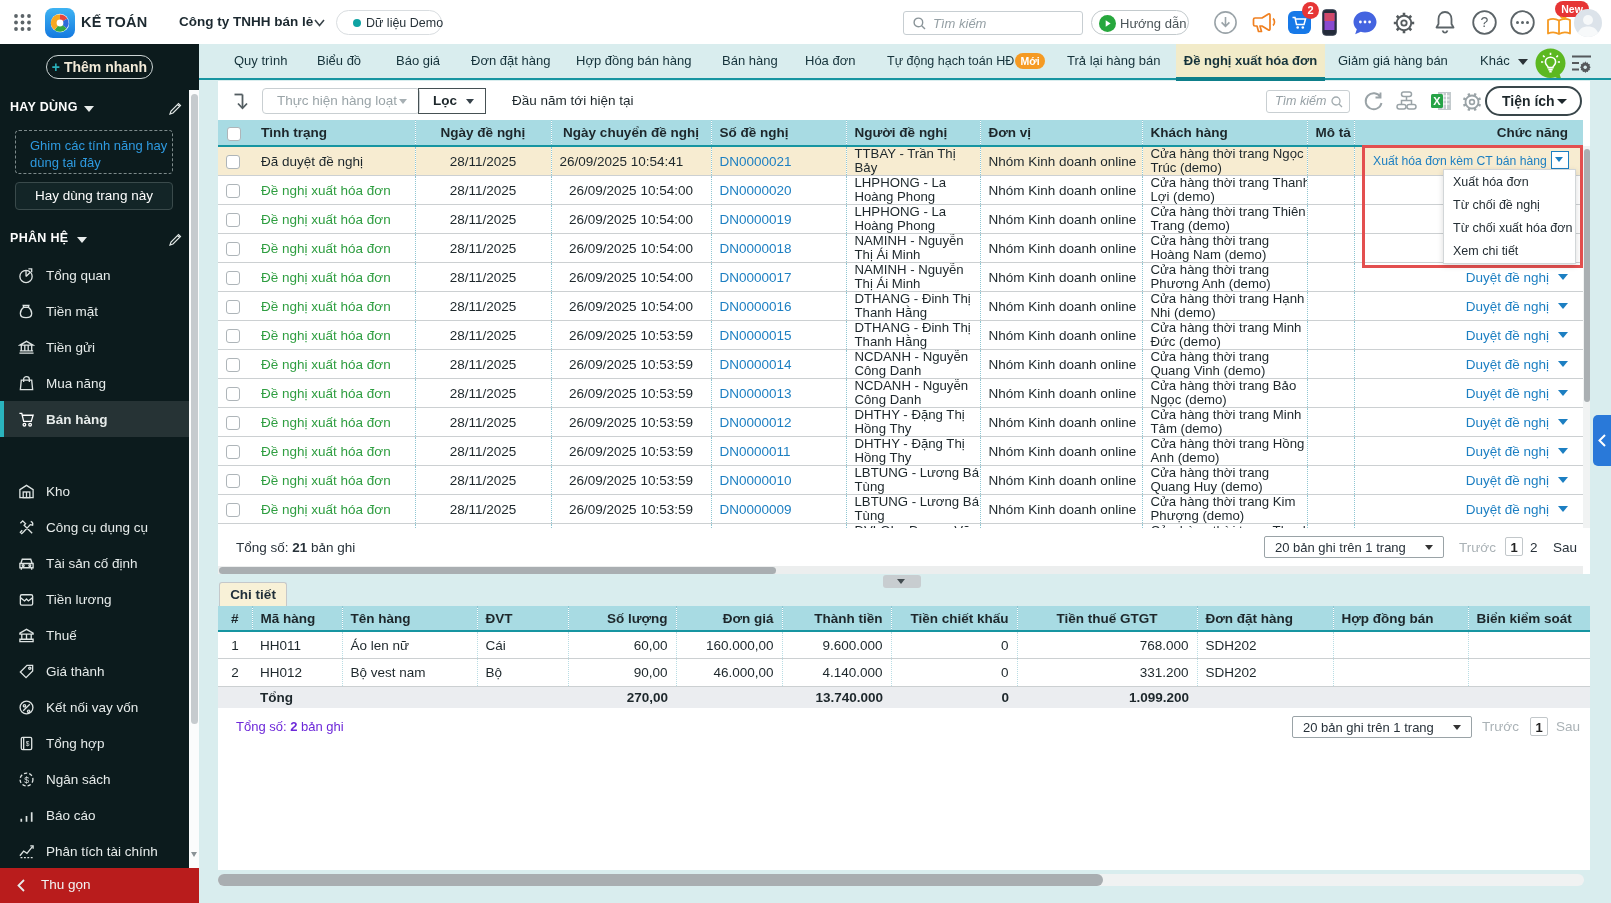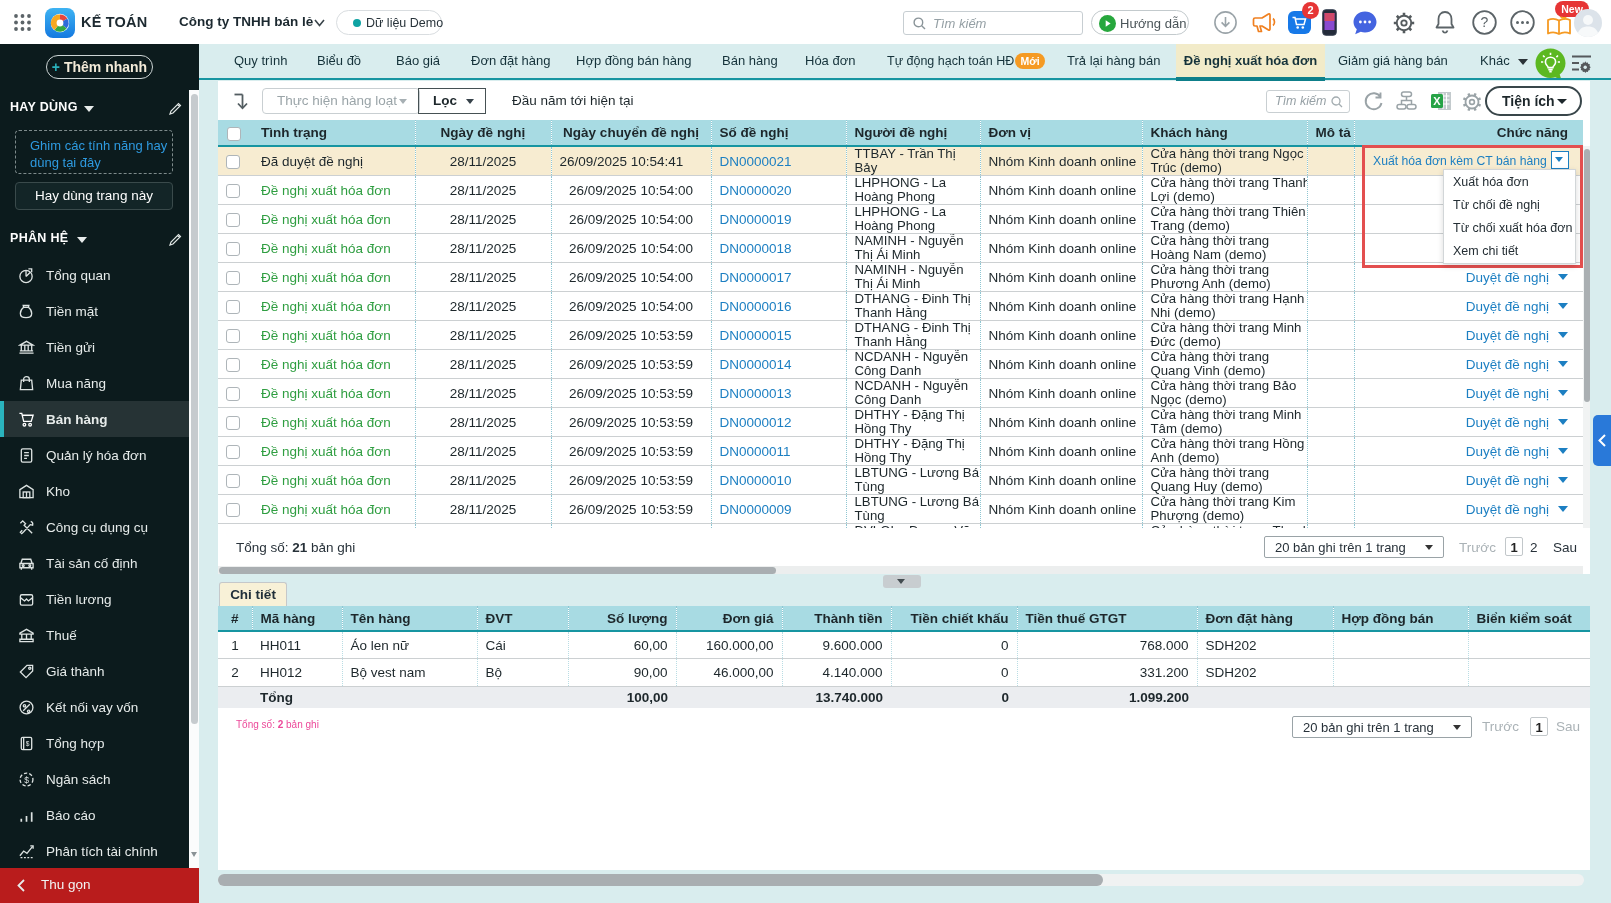--- a/index.html
+++ b/index.html
@@ -240,29 +240,20 @@
   <div class="sb-item sb-sel" style="top:357px">
       <span class="bar"></span>
       <svg viewBox="0 0 18 18">
         <g fill="none" stroke="#ffffff" stroke-width="1.4">
           <path d="M1.5 2.5 L4 2.5 L6 11 L14 11 L16 4.5 L5 4.5"></path>
           <circle cx="6.8" cy="14.5" r="1.4"></circle>
           <circle cx="12.8" cy="14.5" r="1.4"></circle>
         </g>
       </svg>
       <span class="lbl">Bán hàng</span>
-    </div>
-  <div class="sb-item" style="top:393px">
-      <svg viewBox="0 0 18 18">
-        <g fill="none" stroke="#dde3e2" stroke-width="1.4">
-          <rect x="3.5" y="2" width="11" height="14" rx="1.5"></rect>
-          <path d="M6.5 6 L11.5 6 M6.5 9 L11.5 9 M6.5 12 L9.5 12"></path>
-        </g>
-      </svg>
-      <span class="lbl">Quản lý hóa đơn</span>
     </div>
   <div class="sb-item" style="top:429px">
       <svg viewBox="0 0 18 18">
         <g fill="none" stroke="#dde3e2" stroke-width="1.4">
           <path d="M2 7 L9 2.5 L16 7 L16 15.5 L2 15.5 Z"></path>
           <rect x="5.5" y="9.5" width="7" height="6"></rect>
           <path d="M9 9.5 L9 15.5"></path>
         </g>
       </svg>
       <span class="lbl">Kho</span>
@@ -698,21 +689,21 @@
       <tbody>
           <tr class="thead" style="height:25px">
         <td class="dot-r hb" style="text-align:center;padding:0 4px">#</td>
         <td class="dot-r hb">Mã hàng</td>
         <td class="dot-r hb">Tên hàng</td>
         <td class="dot-r hb">ĐVT</td>
         <td class="dot-r hb" style="text-align:right">Số lượng</td>
         <td class="dot-r hb" style="text-align:right">Đơn giá</td>
         <td class="dot-r hb" style="text-align:right">Thành tiền</td>
         <td class="dot-r hb" style="text-align:right">Tiền chiết khấu</td>
-        <td class="dot-r hb" style="text-align:left">Tiền thuế GTGT</td>
+        <td class="dot-r hb" style="text-align:center">Tiền thuế GTGT</td>
         <td class="dot-r hb">Đơn đặt hàng</td>
         <td class="dot-r hb">Hợp đồng bán</td>
         <td class="hb">Biển kiểm soát</td>
       </tr>
       <tr style="height:27.5px">
         <td class="row-b" style="text-align:center;padding:0 4px">1</td>
         <td class="dot-r2 row-b">HH011</td>
         <td class="dot-r2 row-b">Áo len nữ</td>
         <td class="dot-r2 row-b">Cái</td>
         <td class="dot-r2 row-b" style="text-align:right">60,00</td>
@@ -734,32 +725,32 @@
         <td class="dot-r2 row-b" style="text-align:right">4.140.000</td>
         <td class="dot-r2 row-b" style="text-align:right">0</td>
         <td class="dot-r2 row-b" style="text-align:right">331.200</td>
         <td class="dot-r2 row-b">SDH202</td>
         <td class="dot-r2 row-b"></td>
         <td class="row-b"></td>
       </tr>
       <tr style="height:22px;background:#ebedf0;font-weight:bold">
         <td></td>
         <td colspan="3">Tổng</td>
-        <td style="text-align:right">100,00</td>
+        <td style="text-align:right">270,00</td>
         <td></td>
         <td style="text-align:right">13.740.000</td>
         <td style="text-align:right">0</td>
         <td style="text-align:right">1.099.200</td>
         <td></td>
             <td></td>
             <td></td>
       </tr>
     </tbody>
       </table>
-    <div class="abs" style="left:18px;top:113px;font-size:10px;color:#ec4899">Tổng số: <b>2</b> bản ghi</div>
+    <div class="abs" style="left:18px;top:113px;font-size:13px;color:#6d28d9">Tổng số: <b>2</b> bản ghi</div>
     <div class="abs" style="left:1074px;top:110px;width:180px;height:22px;border:1px solid #9aa3a7;border-radius:2px;background:#fff">
       <span class="abs" style="left:10px;top:3px;font-size:13px;color:#28323a">20 bản ghi trên 1 trang</span>
       <span class="abs" style="right:10px;top:8px;width:0;height:0;border-left:4.5px solid transparent;border-right:4.5px solid transparent;border-top:5px solid #333"></span>
     </div>
     <div class="abs" style="left:1264px;top:113px;font-size:13.5px;color:#aab2b6">Trước</div>
     <div class="abs" style="left:1312px;top:111px;width:18px;height:19px;border:1px solid #c2c7ca;border-radius:2px;text-align:center;line-height:19px;font-size:13px;font-weight:bold;color:#222">1</div>
     <div class="abs" style="left:1338px;top:113px;font-size:13.5px;color:#aab2b6">Sau</div>
   </div>
 
   <div class="abs" style="left:19px;top:830px;width:1366px;height:12px;background:#f0f2f2;border-radius:6px"></div>

